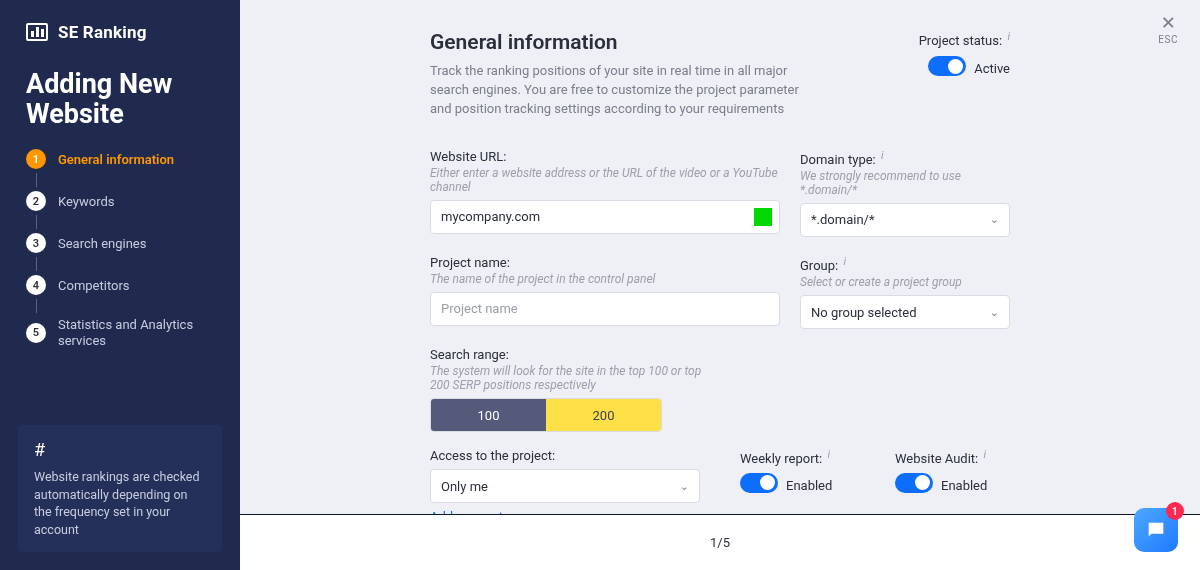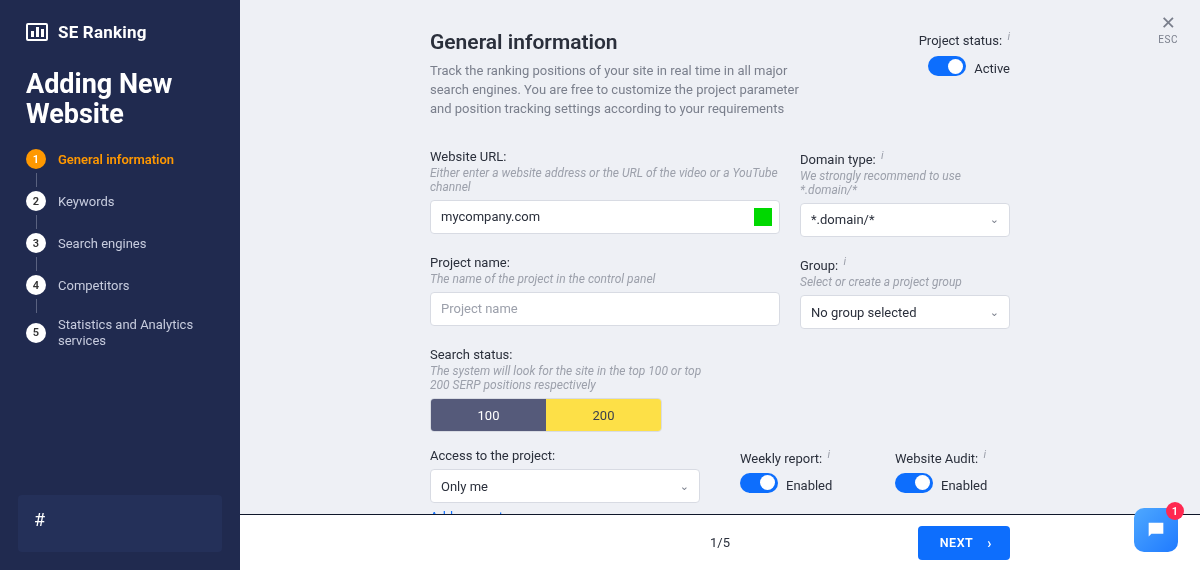--- a/index.html
+++ b/index.html
@@ -99,20 +99,21 @@
       <span class="step-label">Competitors</span>
     </div>
     <div class="step-line"></div>
     <div class="step">
       <span class="step-num">5</span>
       <span class="step-label">Statistics and Analytics services</span>
     </div>
   </div>
   <div class="tip">
     <div class="tip-icon">#</div>
+    <div class="tip-text">Website rankings are checked automatically depending on the frequency set in your account</div>
   </div>
 </aside>
 
 <main class="main">
   <div class="close">
     <div class="close-x">✕</div>
     <div class="close-label">ESC</div>
   </div>
 
   <div class="content">
@@ -156,21 +157,21 @@
       <div class="field">
         <div class="lbl"><span>Group:</span> <span class="info-i">i</span></div>
         <div class="hint">Select or create a project group</div>
         <div class="inp sel">
           <span>No group selected</span>
           <span class="chev">⌄</span>
         </div>
       </div>
 
       <div class="field full">
-        <div class="lbl">Search status:</div>
+        <div class="lbl">Search range:</div>
         <div class="hint" style="max-width:280px">The system will look for the site in the top 100 or top 200 SERP positions respectively</div>
         <div class="seg">
           <div class="seg-btn active">100</div>
           <div class="seg-btn">200</div>
         </div>
       </div>
     </div>
 
     <div class="bottom-row">
       <div class="field">
@@ -193,24 +194,20 @@
         <div class="toggle-row" style="justify-content:flex-start">
           <div class="toggle"></div>
           <span class="toggle-text">Enabled</span>
         </div>
       </div>
     </div>
   </div>
 
   <div class="footer">
     <span class="page-count">1/5</span>
-    <button class="next-btn">
-      <span>NEXT</span>
-      <span class="next-arrow">›</span>
-    </button>
   </div>
 
   <div class="chat-fab">
     <svg viewBox="0 0 24 24">
         <path d="M4 4h16v12H7l-3 3z"></path>
       </svg>
     <span class="badge">1</span>
   </div>
 </main>
 

